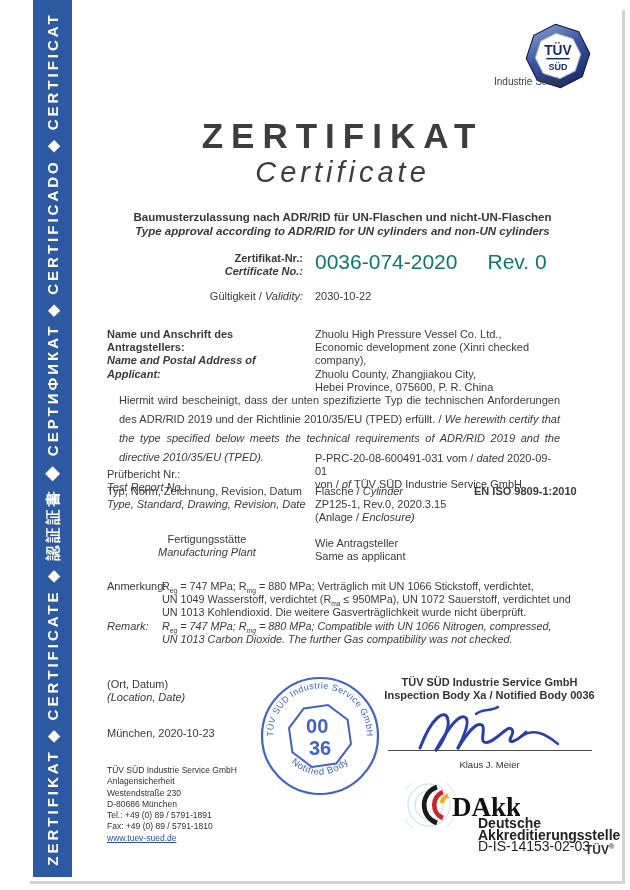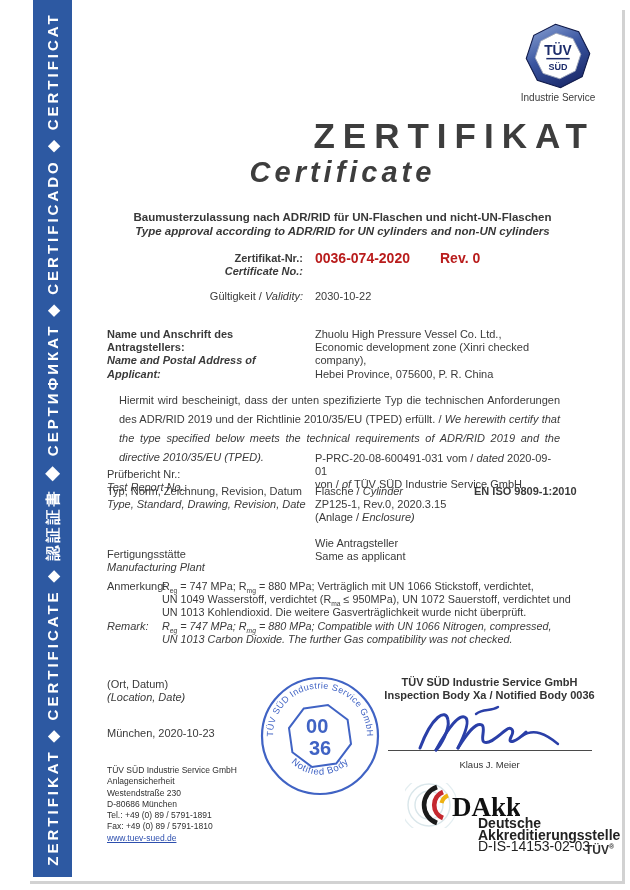--- a/index.html
+++ b/index.html
@@ -20,45 +20,45 @@
   .sidebar{left:33px;top:0;width:39px;height:877px;background:#2d59a2;}
   .sidebar-text{
     position:absolute;left:50%;top:50%;
     transform:translate(-50%,-50%) rotate(-90deg);
     white-space:nowrap;color:#ffffff;font-weight:bold;
     font-size:15px;letter-spacing:3px;
   }
 
   
   .logo-wrap{left:524px;top:22px;width:68px;height:68px;}
-  .logo-caption{left:494px;top:92px;width:128px;text-align:center;font-size:10px;color:#3c3c3c;}
+  .logo-caption{left:494px;top:76px;width:128px;font-size:10px;color:#3c3c3c;}
 
   .center-col{left:90px;top:0;width:505px;text-align:center;}
-  .title-de{position:relative;margin-top:118px;font-size:35px;font-weight:bold;letter-spacing:8px;color:#3d3d3d;line-height:36px;text-align:right;}
-  .title-en{position:relative;font-size:29px;font-weight:bold;font-style:italic;letter-spacing:4px;color:#3d3d3d;line-height:32px;margin-top:2px;}
+  .title-de{position:relative;margin-top:118px;font-size:35px;font-weight:bold;letter-spacing:8px;color:#3d3d3d;line-height:36px;}
+  .title-en{position:relative;font-size:29px;font-weight:normal;font-style:italic;letter-spacing:4px;color:#3d3d3d;line-height:32px;margin-top:2px;}
   .subtitle{position:relative;margin-top:22px;font-size:11.5px;font-weight:bold;line-height:14px;color:#383838;}
 
   .lbl-right{left:107px;width:196px;text-align:right;line-height:12.6px;}
   .cert-labels{top:252px;font-weight:bold;}
-  .cert-value{left:315px;top:250px;font-size:14px;font-weight:bold;color:#b91c1c;}
+  .cert-value{left:315px;top:250px;font-size:21px;font-weight:normal;color:#0f766e;}
   .cert-rev{margin-left:30px;}
   .validity-label{top:290px;}
   .validity-value{left:315px;top:290px;}
 
   .block-label{left:107px;width:200px;line-height:13.2px;}
   .block-value{left:315px;width:240px;line-height:13.2px;}
   .applicant-labels{top:328px;font-weight:bold;}
   .applicant-values{top:328px;}
   .statement{left:107px;top:391px;width:441px;line-height:19px;text-align:justify;margin-left:12px;}
   .report-labels{top:468px;}
   .report-values{top:452px;}
   .type-labels{top:485px;}
   .type-values{top:485px;}
   .standard{left:474px;top:485px;font-weight:bold;}
-  .mfg-labels{top:548px;}
+  .mfg-labels{top:533px;text-align:center;}
   .mfg-values{top:537px;}
 
   .remark-label-de{left:107px;top:580px;}
   .remark-label-en{left:107px;top:619.5px;font-style:italic;}
   .remark-lines{left:162px;top:580px;width:390px;font-size:10.8px;line-height:13.2px;white-space:nowrap;}
   .rm-en{font-style:italic;}
 
   .ort-block{left:107px;top:678px;line-height:13px;}
   .place-date{left:107px;top:727px;}
 
@@ -128,20 +128,21 @@
 <div class="abs lbl-right validity-label">Gültigkeit / <i>Validity:</i></div>
 <div class="abs validity-value">2030-10-22</div>
 
 <div class="abs block-label applicant-labels">
   <div>Name und Anschrift des Antragstellers:</div>
   <div class="it">Name and Postal Address of Applicant:</div>
 </div>
 <div class="abs block-value applicant-values">
   <div>Zhuolu High Pressure Vessel Co. Ltd.,</div>
   <div>Economic development zone (Xinri checked company),</div>
+  <div>Zhuolu County, Zhangjiakou City,</div>
   <div>Hebei Province, 075600, P. R. China</div>
 </div>
 
 <div class="abs statement">Hiermit wird bescheinigt, dass der unten spezifizierte Typ die technischen Anforderungen des ADR/RID 2019 und der Richtlinie 2010/35/EU (TPED) erfüllt. / <i>We herewith certify that the type specified below meets the technical requirements of ADR/RID 2019 and the directive 2010/35/EU (TPED).</i></div>
 
 <div class="abs block-label report-labels">
   <div>Prüfbericht Nr.:</div>
   <div class="it">Test Report No.:</div>
 </div>
 <div class="abs block-value report-values">

